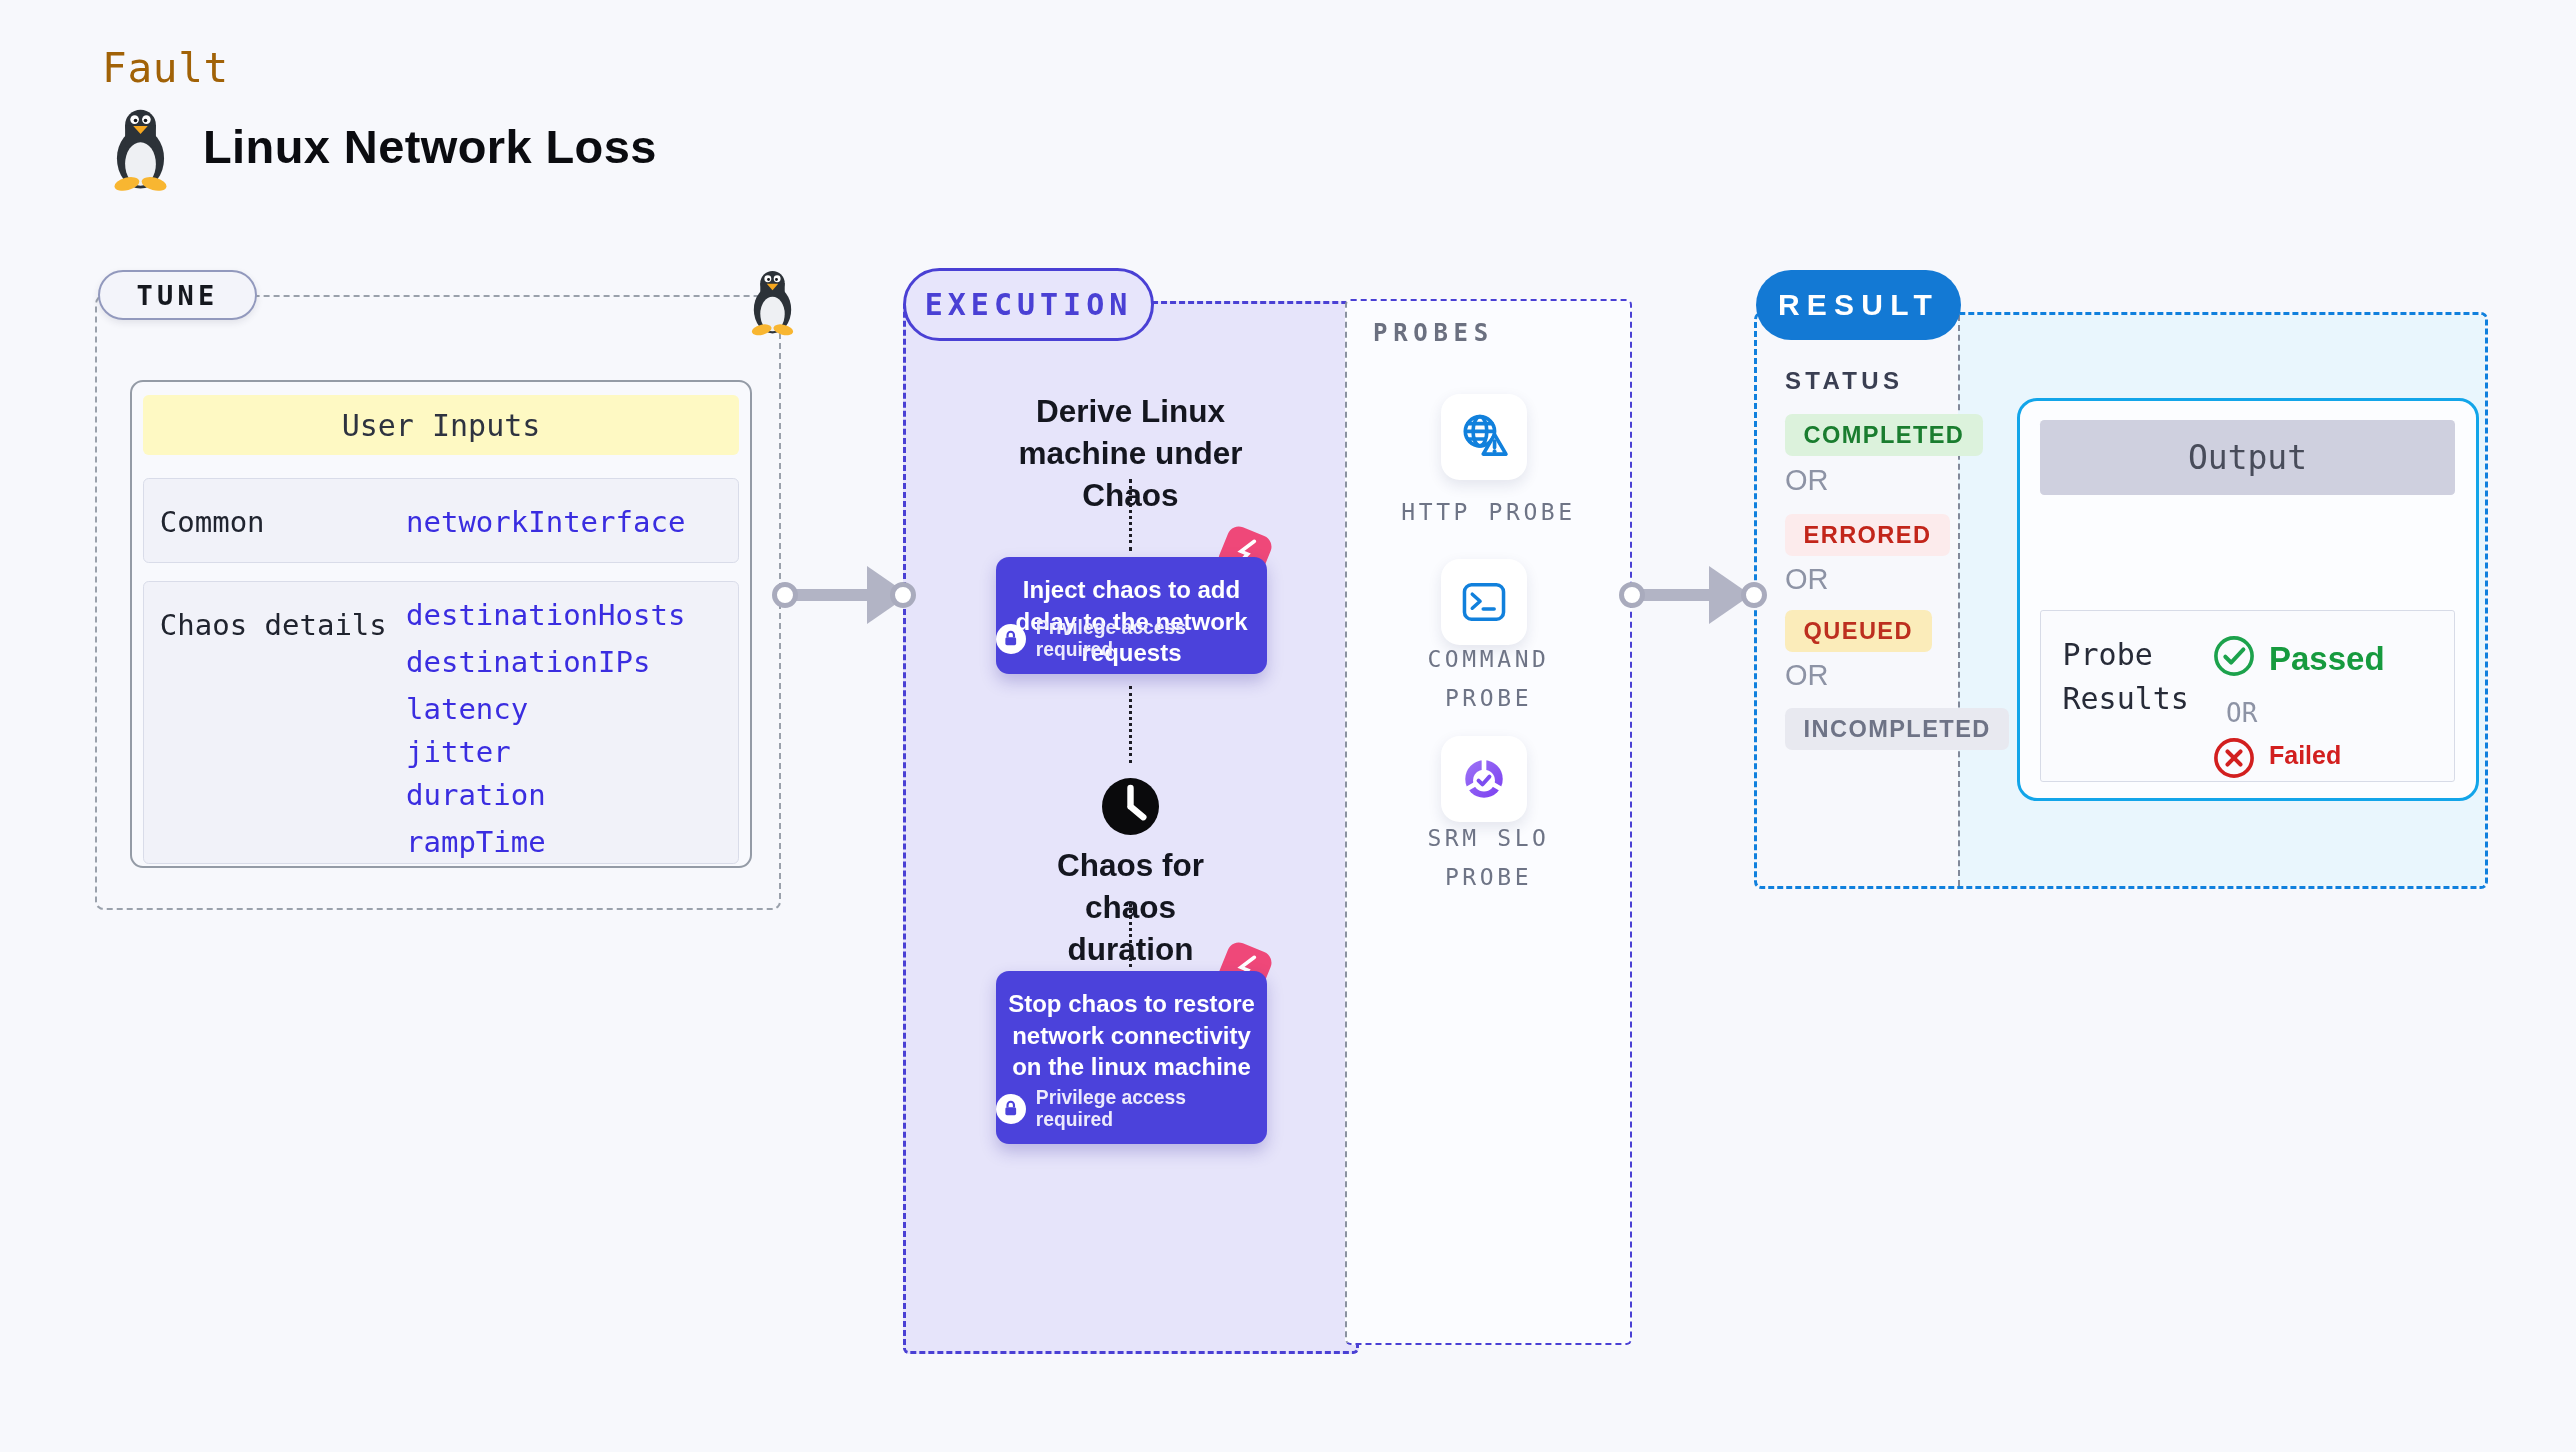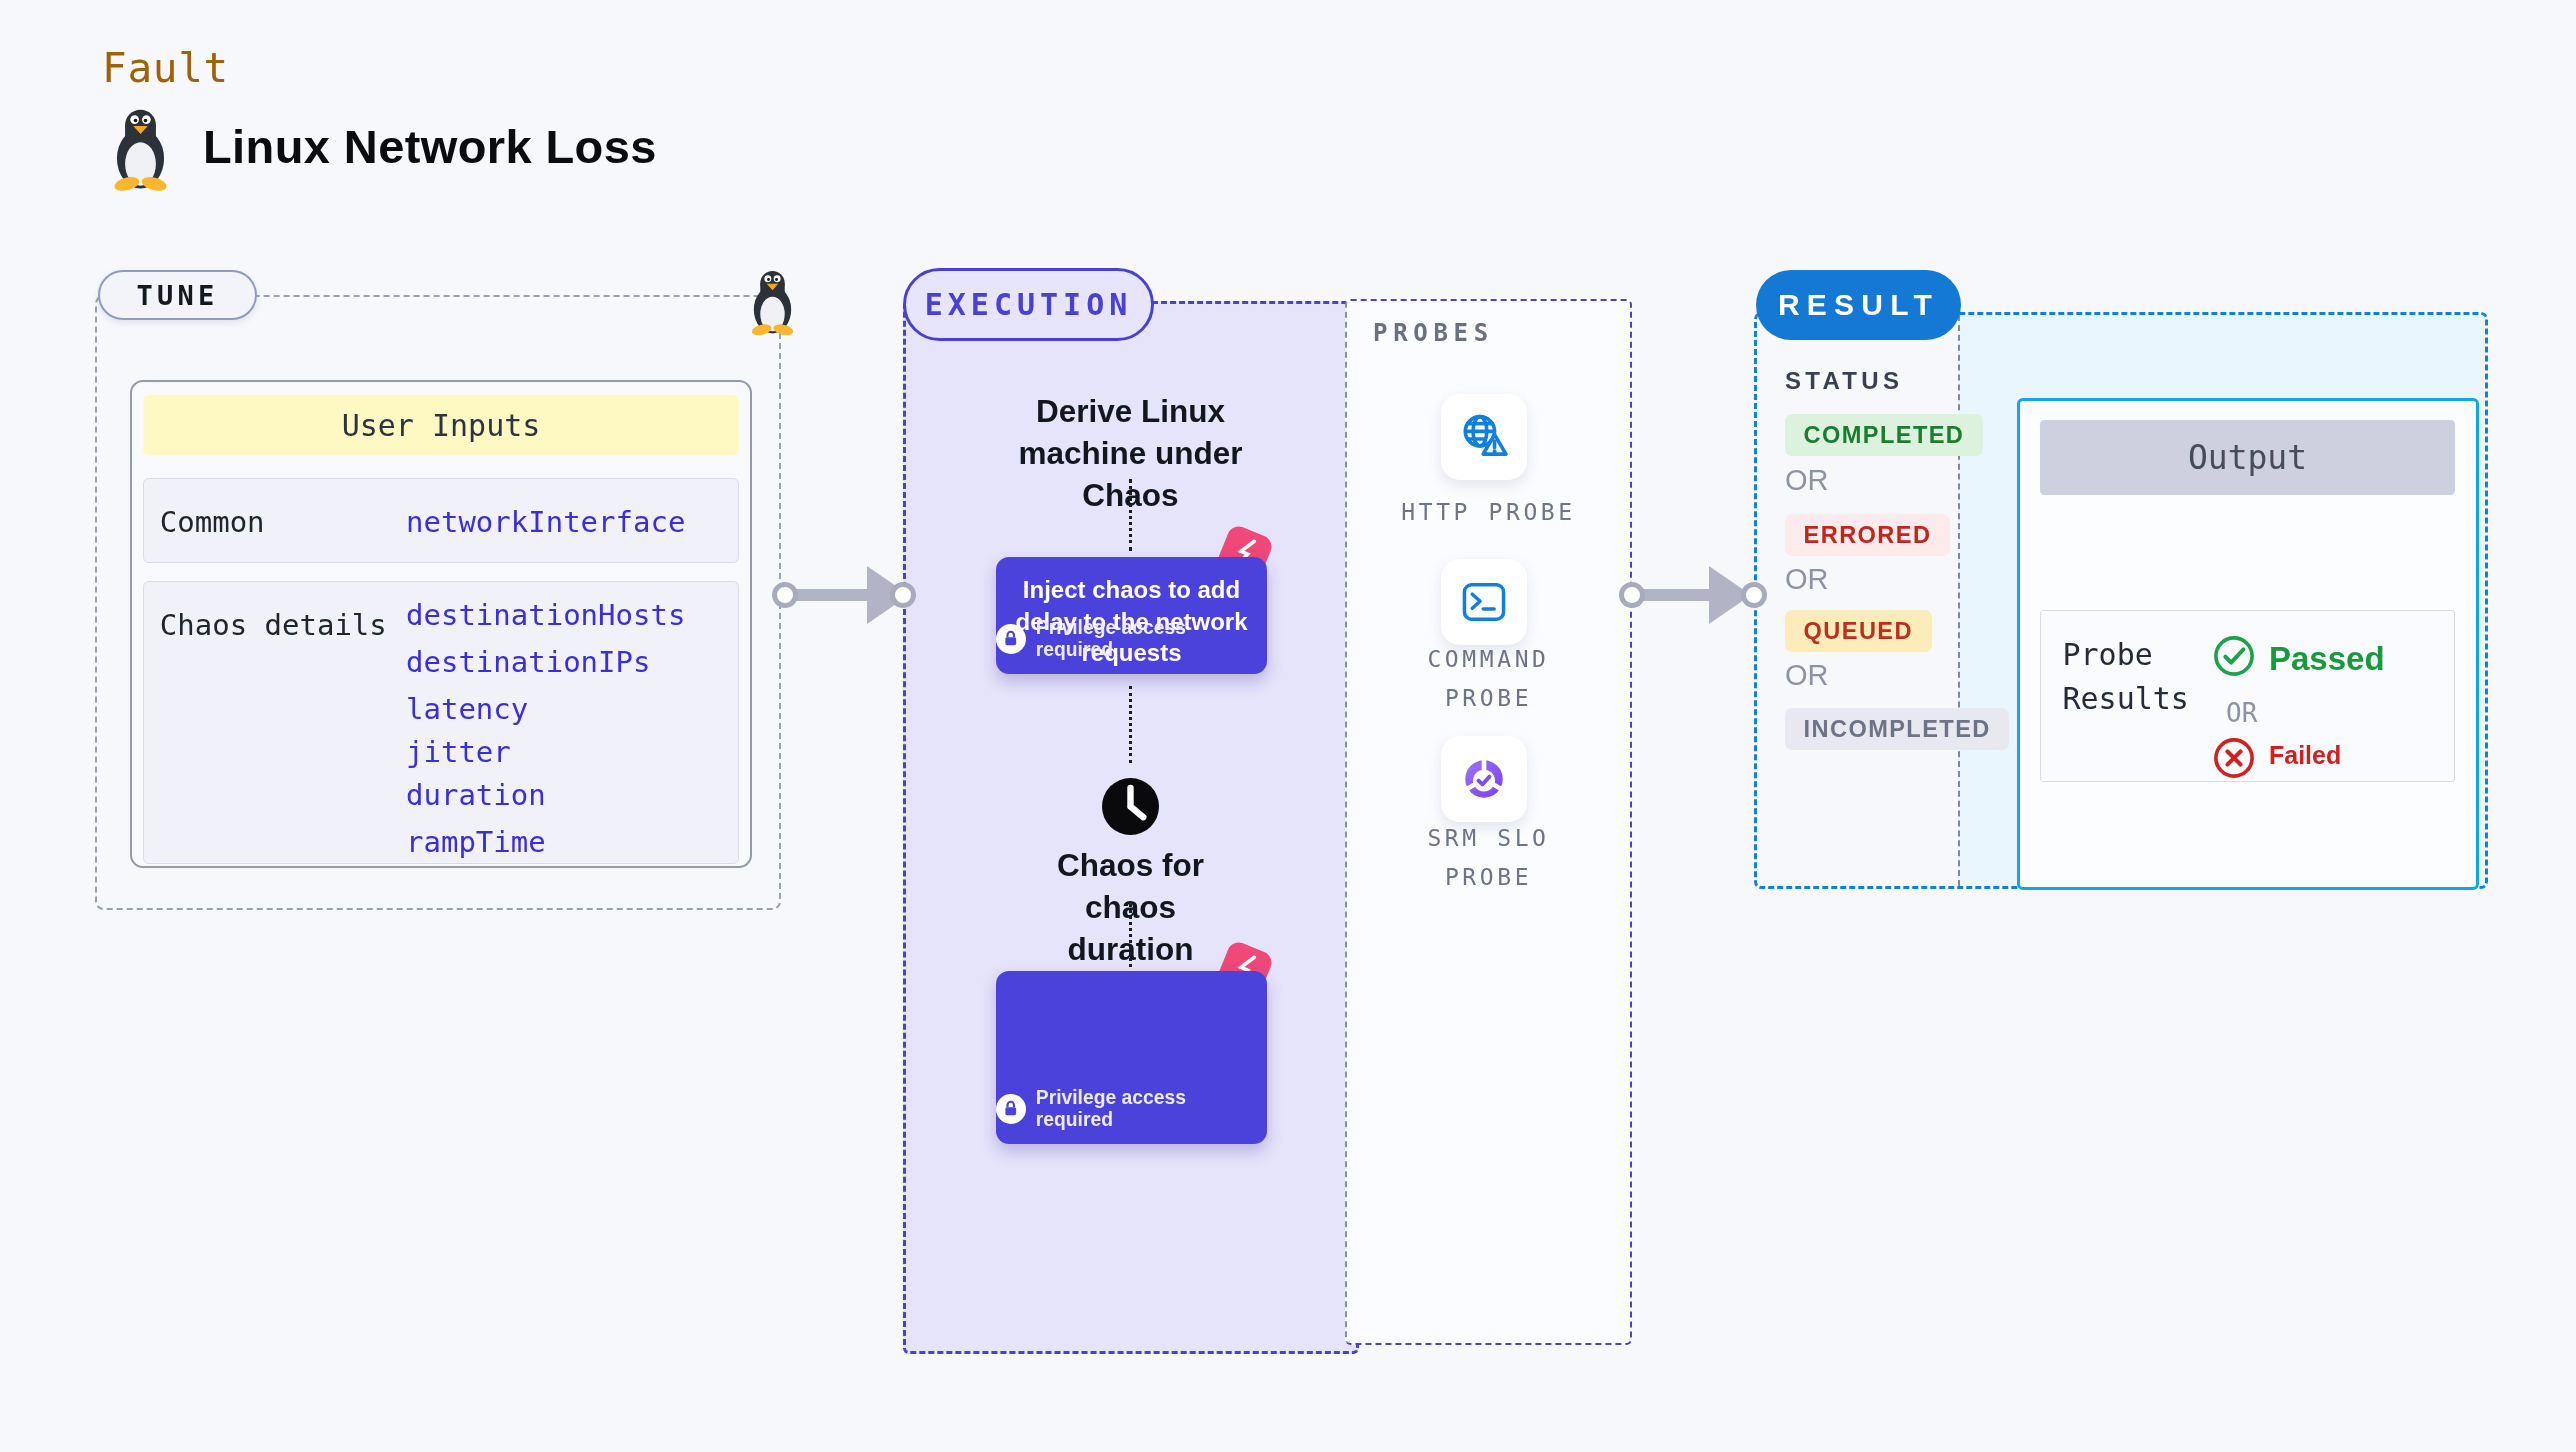--- a/index.html
+++ b/index.html
@@ -75,22 +75,22 @@
   .status-title { left:1785px; top:367px; font-size:24px; font-weight:bold; color:#3a3f52; letter-spacing:4.3px; }
   .status-badge { left:1785px; height:42px; line-height:42px; padding:0 18.6px; border-radius:7.2px;
                   font-size:23.6px; font-weight:bold; letter-spacing:1.4px; display:inline-block; }
   .st-completed { top:414px; background:#dcf2dc; color:#1a7d2f; }
   .st-errored   { top:514px; background:#fcebec; color:#c2251a; }
   .st-queued    { top:610px; background:#fbecba; color:#bd2f1f; }
   .st-incompleted { top:708px; background:#e8e9f0; color:#6e7386; }
   .or-sep { left:1785px; font-size:29px; color:#8d93a5; }
   .or-1 { top:464px; } .or-2 { top:563px; } .or-3 { top:659px; }
 
-  .output-card { left:2017px; top:398px; width:462px; height:492px; background:#fcfdff;
-                 border:3.6px solid #12a5e9; border-radius:6px; z-index:3; }
+  .output-card { left:2017px; top:398px; width:462px; height:403px; background:#fcfdff;
+                 border:3.6px solid #12a5e9; border-radius:20px; z-index:3; }
   .output-header { position:absolute; left:20px; top:19.3px; width:415px; height:75px; background:#cfd0df; border-radius:4.3px;
                    display:flex; align-items:center; justify-content:center; font-size:33px; color:#484c5a; }
   .out-row { position:absolute; left:20px; width:415px; background:#fafbfe; border:1.4px solid #d7dbe7; border-radius:2.9px; }
   .metrics-row { top:112px; height:80px; }
   .proberes-row { top:209px; height:172px; }
   .out-label { position:absolute; left:21.5px; font-size:30px; color:#272b38; line-height:44px; }
   .metrics-value { position:absolute; left:178px; top:23.6px; font-size:30px; color:#4334e2; }
   .passed-text { position:absolute; left:228px; top:29px; font-size:33px; font-weight:bold; color:#169a3e; }
   .failed-text { position:absolute; left:228px; top:130px; font-size:25px; font-weight:bold; color:#d21f1f; }
   .res-or { position:absolute; left:185px; top:87px; font-size:26px; color:#8d93a5; }
@@ -188,20 +188,21 @@
   <svg viewBox="0 0 80 80" width="57" height="57">
     <circle cx="40" cy="40" r="40" fill="#0a0a0c"></circle>
     <path d="M40 40 V14 M40 40 L58 55" stroke="#ffffff" stroke-width="9" stroke-linecap="round" fill="none"></path>
   </svg>
 </div>
 <div class="abs wait-text">Chaos for chaos duration</div>
 
 <div class="abs vdots" style="left:1129px; top:904px; height:63px;"></div>
 
 <div class="abs chaos-step step-stop">
+  <div class="step-title">Stop chaos to restore network connectivity on the linux machine</div>
   <div class="priv-row">
     <span class="priv-circle">
       <svg viewBox="0 0 40 40" width="21.5" height="21.5">
         <rect x="10" y="17" width="20" height="15" rx="3" fill="#4b42db"></rect>
         <path d="M14 17 v-4 a6 6 0 0 1 12 0 v4" stroke="#4b42db" stroke-width="4" fill="none"></path>
       </svg>
     </span>
     <span class="priv-text">Privilege access required</span>
   </div>
 </div>

